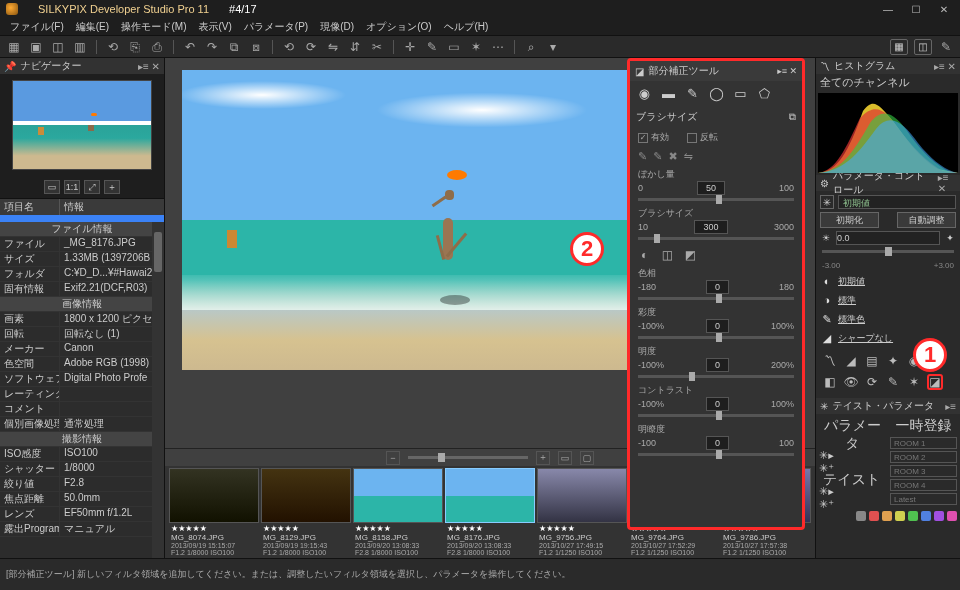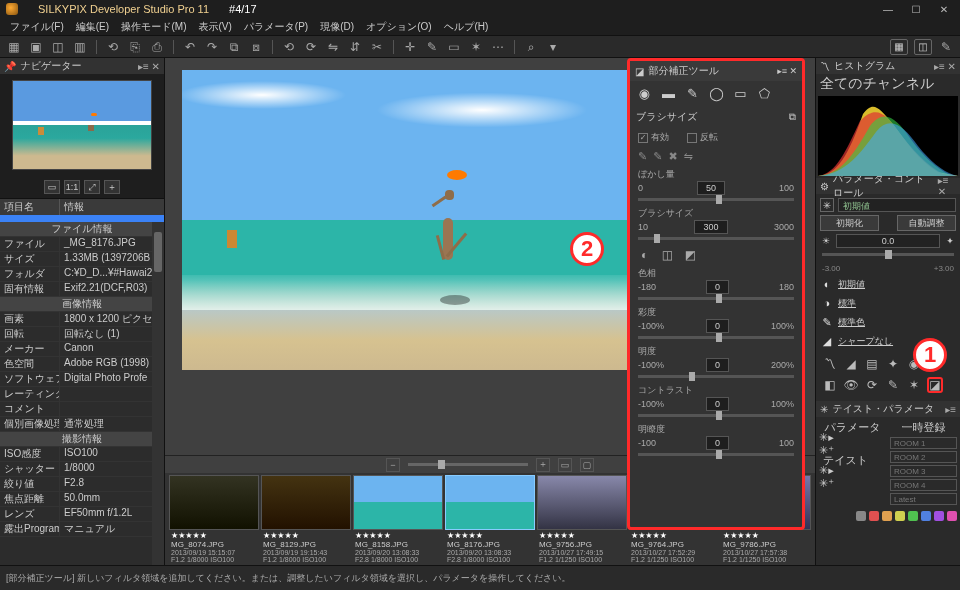--- a/index.html
+++ b/index.html
@@ -77,44 +77,44 @@
   .thumb{width:92px;display:flex;flex-direction:column}
   .thumb .img{height:56px;background:#222;border:1px solid #555;position:relative}
   .thumb.sel .img{border:1px solid #8cf}
   .thumb .stars{height:10px;display:flex;align-items:center;gap:1px;padding:0 2px;color:#fff;font-size:8px}
   .thumb .name{font-size:8px;color:#ccc;padding:0 2px;white-space:nowrap;overflow:hidden}
   .thumb .meta1{font-size:7px;color:#aaa;padding:0 2px;white-space:nowrap;overflow:hidden}
   .thumb .meta2{font-size:7px;color:#aaa;padding:0 2px;white-space:nowrap;overflow:hidden}
   
   .right{width:145px;background:var(--bg);display:flex;flex-direction:column;border-left:1px solid #111}
   .hist-body{height:80px;background:#000;position:relative;margin:2px}
-  .ch-label{font-size:14px;padding:1px 4px;color:#ccc}
+  .ch-label{font-size:11px;padding:1px 4px;color:#ccc}
   .hist-body svg{position:absolute;inset:0}
   .param-body{padding:4px;display:flex;flex-direction:column;gap:3px}
   .pc-row{display:flex;align-items:center;gap:4px}
   .gear{width:14px;height:14px;border:1px solid #666;display:flex;align-items:center;justify-content:center;font-size:10px}
   .pc-sel{flex:1;height:14px;background:#222;border:1px solid #555;font-size:9px;padding:1px 4px;color:var(--accent)}
   .pc-btns{display:flex;gap:18px;justify-content:flex-start}
   .pc-btn{flex:1;height:16px;background:#3a3a3a;border:1px solid #666;font-size:9px;display:flex;align-items:center;justify-content:center}
   .ev-row{display:flex;align-items:center;gap:4px;font-size:9px;color:#ccc}
   .ev-ic{width:12px;height:12px;display:flex;align-items:center;justify-content:center}
-  .ev-val{flex:1;text-align:center;background:#222;padding:1px 0;border:1px solid #555}
+  .ev-val{flex:1;text-align:left;background:#222;padding:1px 0;border:1px solid #555}
   .ev-minmax{display:flex;justify-content:space-between;font-size:8px;color:#888;padding:0 2px}
   .slider{height:3px;background:#555;position:relative;margin:2px 2px 5px}
   .slider .k{position:absolute;top:-3px;width:7px;height:9px;background:#aaa}
   .opt-row{display:flex;align-items:center;gap:4px;padding:1px 0}
   .opt-ic{width:14px;height:14px;display:flex;align-items:center;justify-content:center;font-size:11px;color:#ddd}
   .opt-lab{font-size:9px;color:#ccc;text-decoration:underline}
   .tool-icons{display:flex;flex-wrap:wrap;gap:5px;padding:4px 2px}
   .tic{width:16px;height:16px;display:flex;align-items:center;justify-content:center;font-size:12px;color:#bbb}
   .tic.hl{border:2px solid var(--hl-red);border-radius:3px}
   .taste{padding:3px;display:flex;flex-direction:column;gap:2px}
   .taste-cols{display:flex;gap:4px;font-size:9px}
   .taste-col{flex:1;display:flex;flex-direction:column;gap:2px}
-  .taste-head{font-size:11px;color:#ccc;text-align:center}
+  .taste-head{font-size:14px;color:#ccc;text-align:center}
   .room{height:12px;background:#2a2a2a;border:1px solid #555;font-size:8px;display:flex;align-items:center;padding:0 3px;color:#777}
   .taste-ic{width:22px;height:14px;display:flex;align-items:center;justify-content:center;font-size:11px;gap:2px}
   .color-chips{display:flex;gap:3px;justify-content:flex-end;padding:3px}
   .chip{width:10px;height:10px;border-radius:2px}
   
   .partial{position:absolute;left:627px;top:58px;width:178px;height:472px;background:#333;border:3px solid var(--hl-red);border-radius:4px;display:flex;flex-direction:column;font-size:10px;z-index:10}
   .partial .ph{display:flex;align-items:center;gap:4px;padding:3px 5px;background:#3a3a3a}
   .partial .ph .pt{flex:1;font-size:10px}
   .partial .toolrow{display:flex;gap:7px;padding:4px 6px}
   .ptool{width:17px;height:17px;display:flex;align-items:center;justify-content:center;color:#ccc;font-size:13px}
@@ -125,21 +125,21 @@
   .mini-icons{display:flex;gap:6px;padding:3px 8px;color:#888;font-size:11px}
   .pslider-group{padding:2px 8px 4px}
   .pslider-lab{font-size:9px;color:#aaa}
   .pslider-row{display:flex;justify-content:space-between;align-items:center;font-size:9px;color:#aaa}
   .pslider-row .pv{background:#1e1e1e;padding:1px 8px;border:1px solid #555;color:#ccc}
   .pslider-bar{height:3px;background:#555;position:relative;margin-top:3px}
   .pslider-bar .k{position:absolute;top:-3px;width:6px;height:9px;background:#aaa}
   .partial .tabrow{display:flex;gap:6px;padding:3px 6px;color:#aaa}
   .ptab{width:17px;height:15px;display:flex;align-items:center;justify-content:center;font-size:12px}
   
-  .status{height:25px;background:#2a2a2a;display:flex;align-items:center;padding:0 6px;font-size:9px;color:#aaa;border-top:1px solid #111}
+  .status{height:32px;background:#2a2a2a;display:flex;align-items:center;padding:0 6px;font-size:9px;color:#aaa;border-top:1px solid #111}
   
   .callout{position:absolute;width:34px;height:34px;border:3px solid var(--hl-red);border-radius:50%;background:#fff;color:var(--hl-red);font-weight:900;font-size:22px;display:flex;align-items:center;justify-content:center;z-index:20}
 </style>
 </head>
 <body>
 
 <div class="win">
 
   <div class="titlebar">
     <div class="logo-icon"></div>

